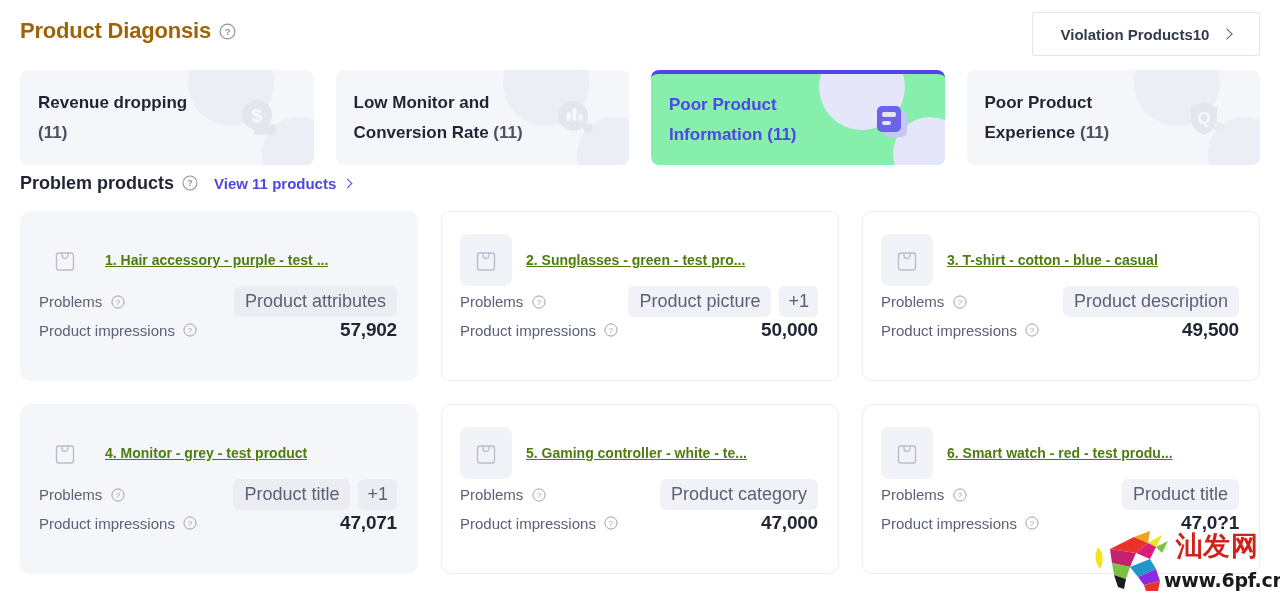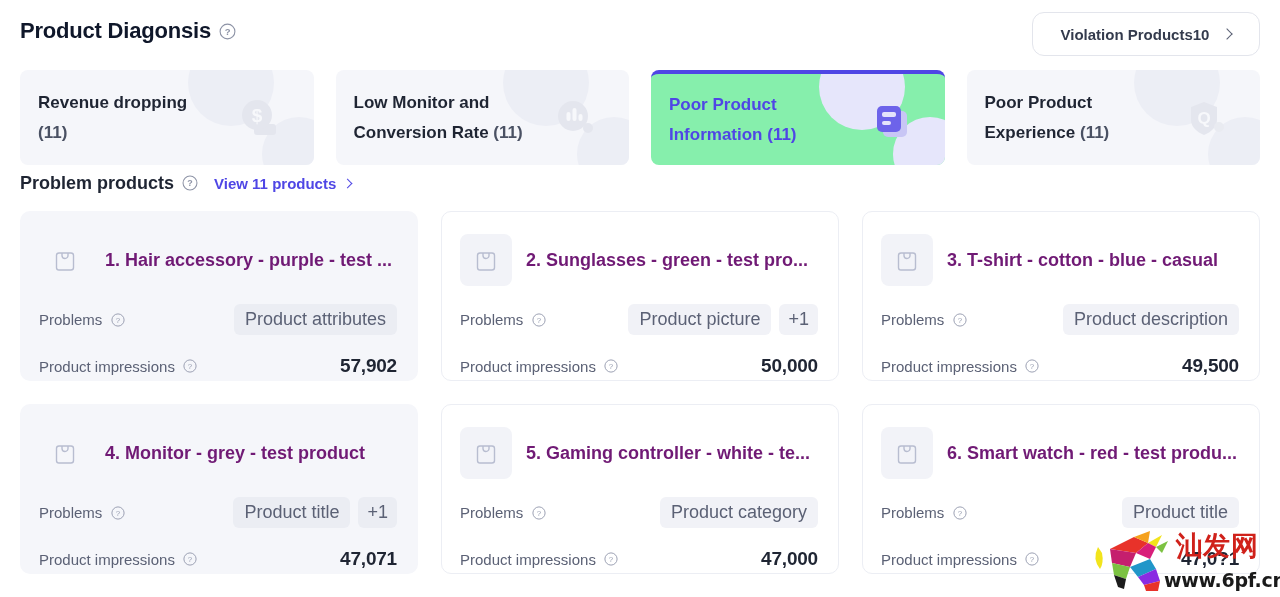--- a/index.html
+++ b/index.html
@@ -21,21 +21,21 @@
   
   .header-row {
     position: relative;
     height: 62px;
     display: flex;
     align-items: center;
   }
   .page-title {
     font-size: 22px;
     font-weight: bold;
-    color: #0f172a;
+    color: #a16207;
     letter-spacing: -0.2px;
     display: flex;
     align-items: center;
     gap: 8px;
   }
   .help-icon {
     display: inline-flex;
     align-items: center;
     justify-content: center;
     width: 17px;
@@ -45,21 +45,21 @@
   .help-icon svg { display: block; }
 
   .violation-btn {
     position: absolute;
     right: 0;
     top: 12px;
     height: 44px;
     min-width: 228px;
     padding: 0 18px;
     border: 1px solid #e3e5ec;
-    border-radius: 12px;
+    border-radius: 2px;
     background: #fff;
     display: flex;
     align-items: center;
     justify-content: center;
     gap: 14px;
     cursor: pointer;
   }
   .violation-btn .vb-label {
     font-size: 15px;
     font-weight: bold;
@@ -203,32 +203,32 @@
     border-radius: 8px;
     background: #f2f3f8;
     display: flex;
     align-items: center;
     justify-content: center;
     flex: 0 0 auto;
   }
   .card.highlight .thumb { background: transparent; }
   .thumb svg { display: block; }
   .card-title {
-    font-size: 18px;
-    font-weight: bold;
-    color: #701a75;
+    font-size: 14px;
+    font-weight: bold;
+    color: #4d7c0f;
     white-space: nowrap;
     overflow: hidden;
     text-overflow: ellipsis;
+    text-decoration: underline;
   }
   .row {
     display: flex;
     align-items: center;
     justify-content: space-between;
-    margin-top: 18px;
     min-height: 26px;
   }
   .row-label {
     display: flex;
     align-items: center;
     gap: 7px;
     font-size: 15px;
     color: #5b6175;
   }
   .badges { display: flex; align-items: center; gap: 8px; }

